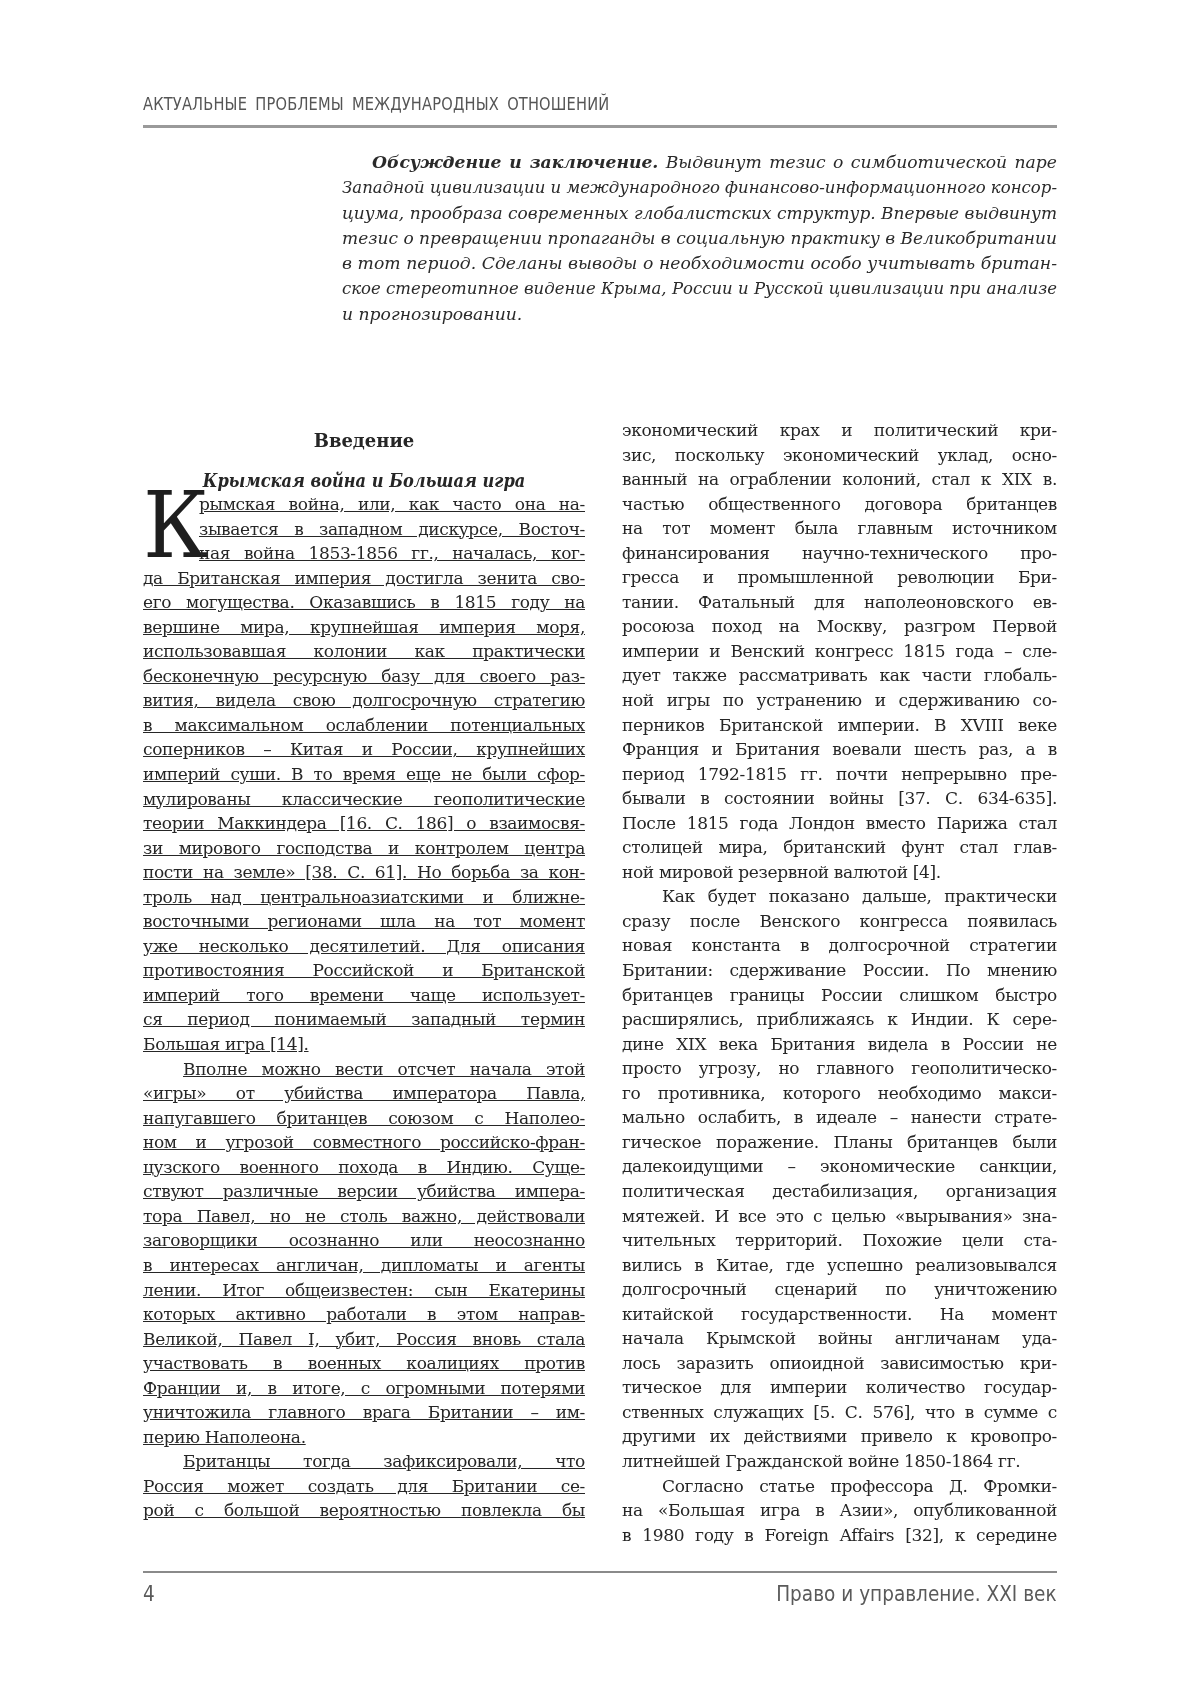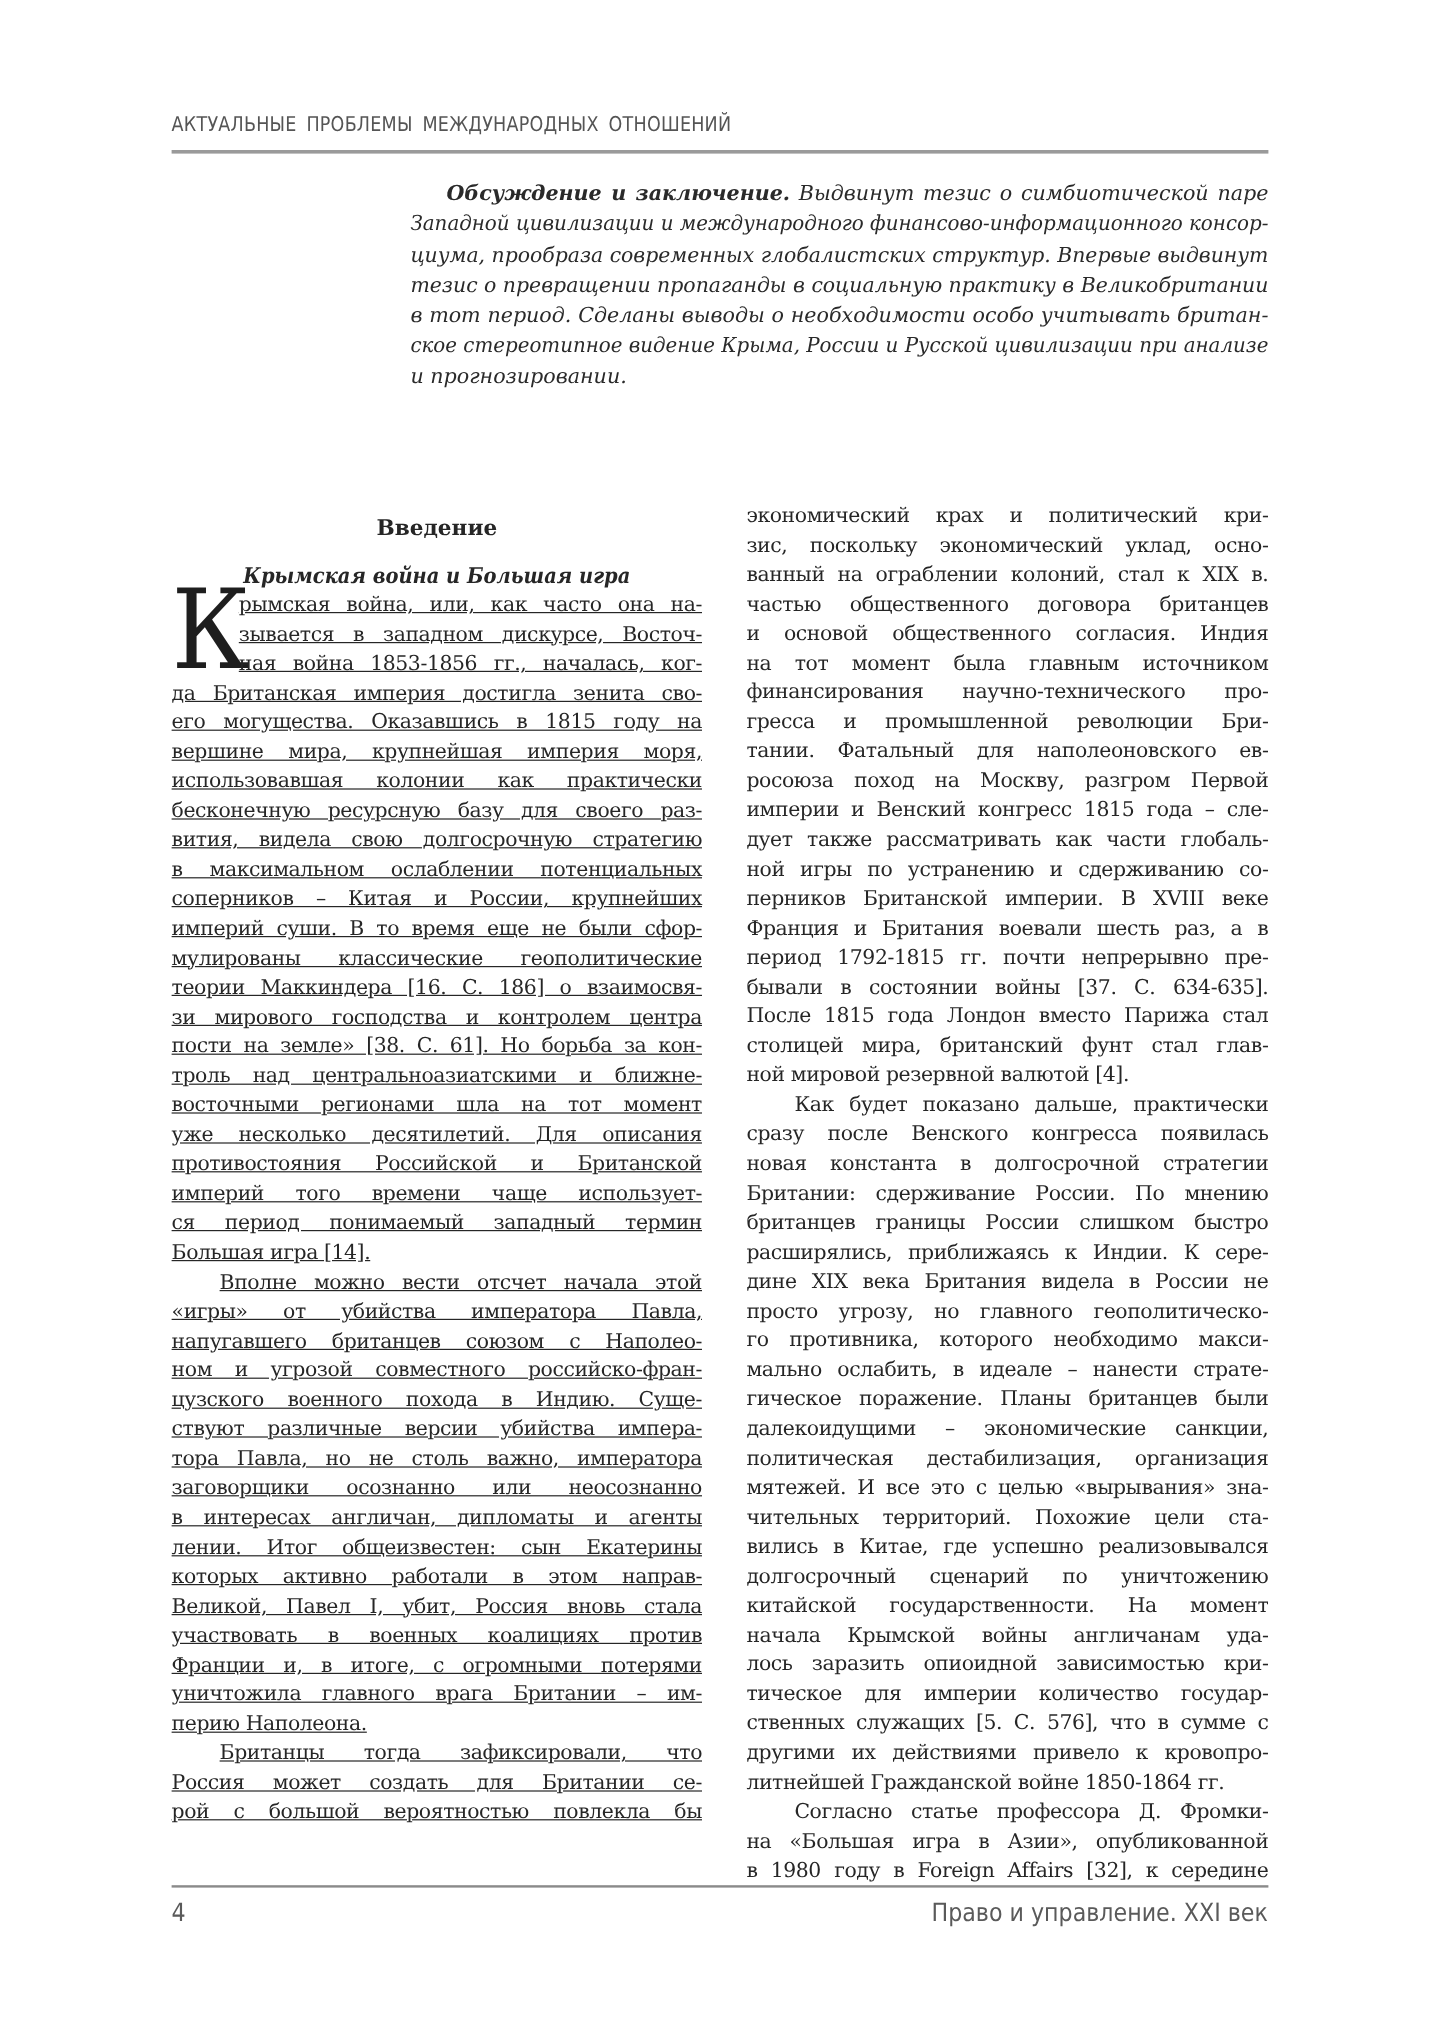--- a/index.html
+++ b/index.html
@@ -113,40 +113,39 @@
       <span class="tl">противостояния Российской и Британской</span>
       <span class="tl">империй того времени чаще использует-</span>
       <span class="tl">ся период понимаемый западный термин</span>
       <span class="tl end">Большая игра [14].</span>
       <span class="tl indent">Вполне можно вести отсчет начала этой</span>
       <span class="tl">«игры» от убийства императора Павла,</span>
       <span class="tl">напугавшего британцев союзом с Наполео-</span>
       <span class="tl">ном и угрозой совместного российско-фран-</span>
       <span class="tl">цузского военного похода в Индию. Суще-</span>
       <span class="tl">ствуют различные версии убийства импера-</span>
-      <span class="tl">тора Павла, но не столь важно, императора</span>
+      <span class="tl">тора Павел, но не столь важно, действовали</span>
       <span class="tl">заговорщики осознанно или неосознанно</span>
       <span class="tl">в интересах англичан, дипломаты и агенты</span>
       <span class="tl">лении. Итог общеизвестен: сын Екатерины</span>
       <span class="tl">которых активно работали в этом направ-</span>
       <span class="tl">Великой, Павел I, убит, Россия вновь стала</span>
       <span class="tl">участвовать в военных коалициях против</span>
       <span class="tl">Франции и, в итоге, с огромными потерями</span>
       <span class="tl">уничтожила главного врага Британии – им-</span>
       <span class="tl end">перию Наполеона.</span>
       <span class="tl indent">Британцы тогда зафиксировали, что</span>
       <span class="tl">Россия может создать для Британии се-</span>
       <span class="tl">рой с большой вероятностью повлекла бы</span>
     </div>
   <div class="text-block-right" id="right-col">
       <span class="tl">экономический крах и политический кри-</span>
       <span class="tl">зис, поскольку экономический уклад, осно-</span>
       <span class="tl">ванный на ограблении колоний, стал к XIX в.</span>
       <span class="tl">частью общественного договора британцев</span>
-      <span class="tl">и основой общественного согласия. Индия</span>
       <span class="tl">на тот момент была главным источником</span>
       <span class="tl">финансирования научно-технического про-</span>
       <span class="tl">гресса и промышленной революции Бри-</span>
       <span class="tl">тании. Фатальный для наполеоновского ев-</span>
       <span class="tl">росоюза поход на Москву, разгром Первой</span>
       <span class="tl">империи и Венский конгресс 1815 года – сле-</span>
       <span class="tl">дует также рассматривать как части глобаль-</span>
       <span class="tl">ной игры по устранению и сдерживанию со-</span>
       <span class="tl">перников Британской империи. В XVIII веке</span>
       <span class="tl">Франция и Британия воевали шесть раз, а в</span>

